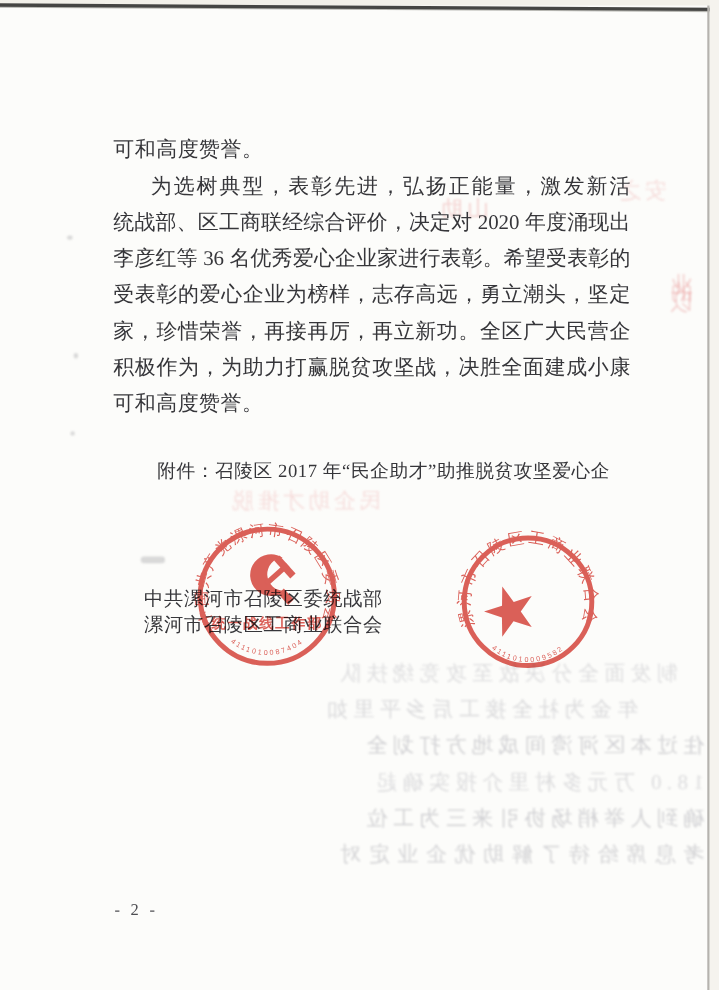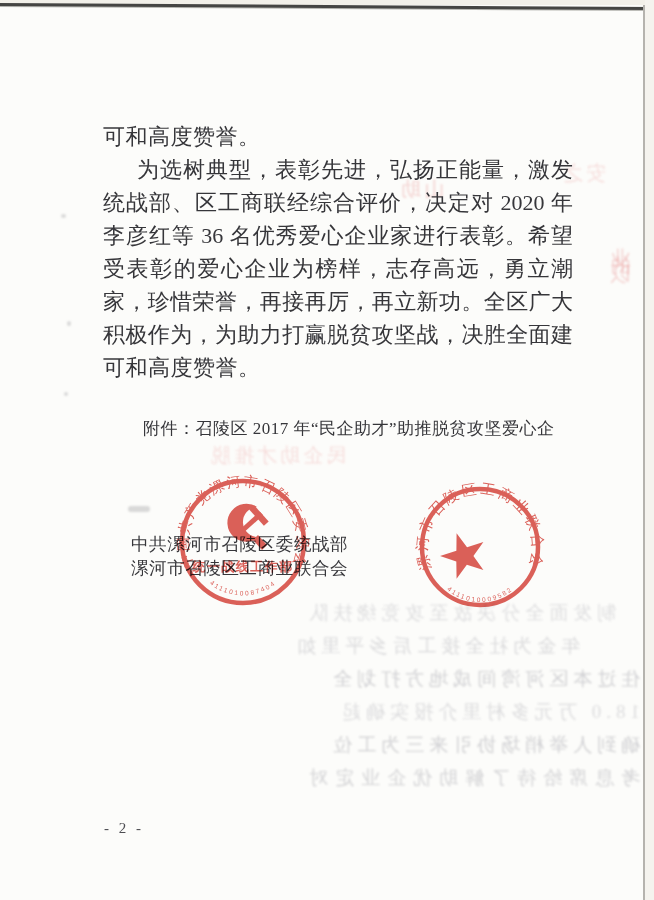--- a/index.html
+++ b/index.html
@@ -11,21 +11,21 @@
   }
   
   .scan-top-strip{position:absolute;left:0;top:0;width:100%;height:5px;background:#f2f0e9;}
   .scan-top-line{position:absolute;left:-4px;top:3px;width:104%;height:2.5px;background:#454543;
     transform:rotate(0.35deg);transform-origin:left top;box-shadow:0 1px 0 rgba(125,125,118,.55);}
   .scan-right-strip{position:absolute;left:645px;top:0;width:9px;height:100%;background:#f5f3ee;}
   .scan-right-line{position:absolute;left:643px;top:5px;width:1.5px;height:895px;background:#b5b3ae;}
   .smudge{position:absolute;background:rgba(110,110,115,.25);border-radius:50%;filter:blur(1px);}
 
   
-  .bodytext{position:absolute;left:103px;top:120px;width:470px;font-size:22px;}
+  .bodytext{position:absolute;left:103px;top:120px;width:470px;font-size:19px;}
   .ln{height:33px;line-height:33px;white-space:nowrap;letter-spacing:.5px;}
   .ln.jst{white-space:normal;text-align:justify;text-align-last:justify;overflow:hidden;letter-spacing:0;}
   .ln.ind{padding-left:34px;}
 
   
   .attach{position:absolute;left:143px;top:412px;width:440px;font-size:17px;}
   .attach .ln{letter-spacing:.5px;}
   .attach .ind2{padding-left:47px;letter-spacing:2px;}
 
   

